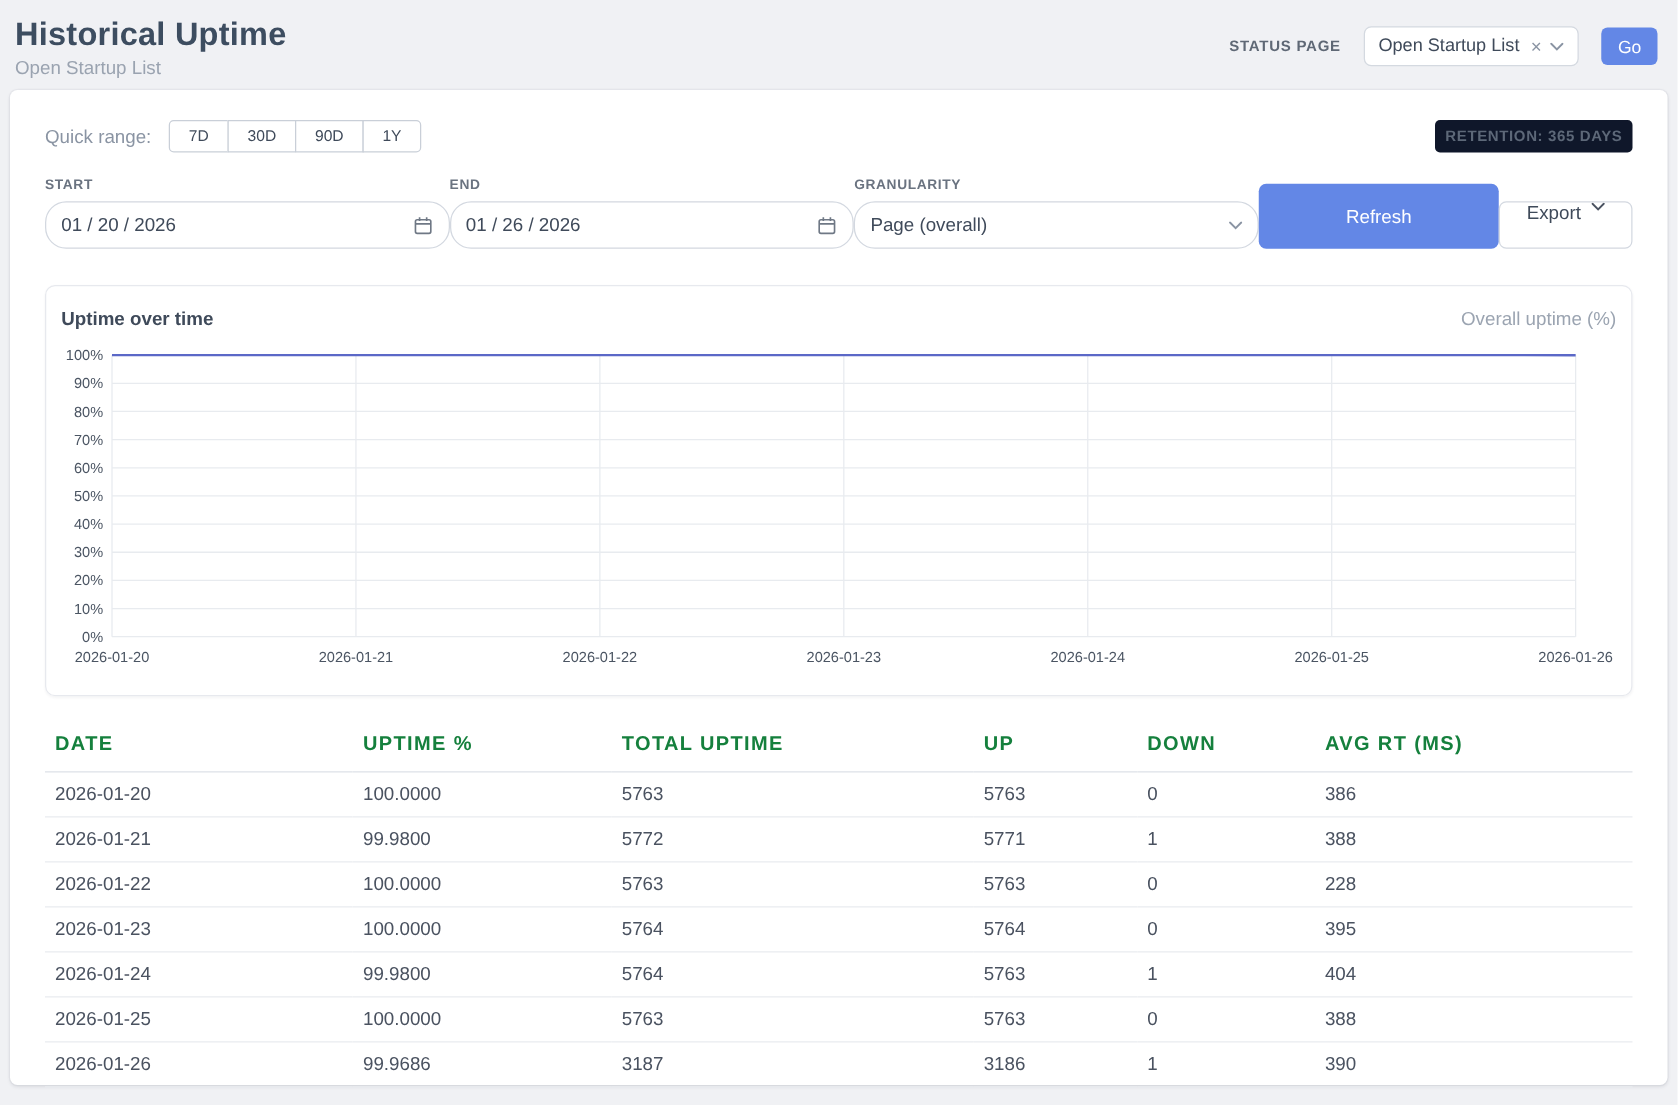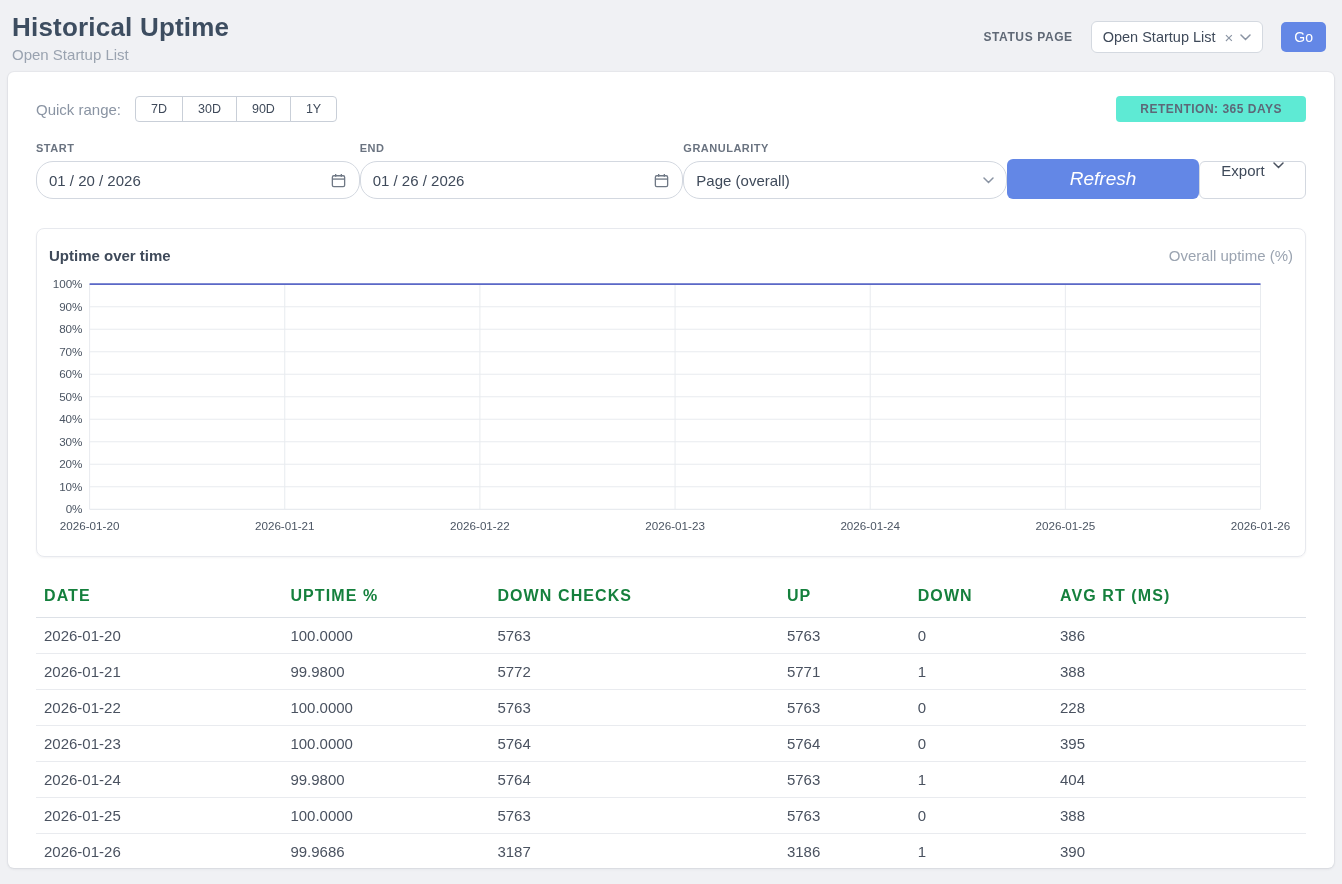--- a/index.html
+++ b/index.html
@@ -37,36 +37,36 @@
   .quick-range-label { font-size:15px; color:#8a94a3; }
   .qr-group { display:flex; }
   .qr-btn {
     background:#fff; border:1px solid #c9cfd8; color:#3f4a5a;
     font-size:12.5px; padding:5px 15px; cursor:pointer; font-family:inherit;
   }
   .qr-btn + .qr-btn { margin-left:-1px; }
   .qr-btn:first-child { border-radius:4px 0 0 4px; }
   .qr-btn:last-child { border-radius:0 4px 4px 0; }
   .retention-badge {
-    background:#5eead4; color:#5d6878; font-size:12px; font-weight:700;
-    letter-spacing:.5px; padding:6px 24px; border-radius:4px;
+    background:#0f172a; color:#5d6878; font-size:12px; font-weight:700;
+    letter-spacing:.5px; padding:6px 8px; border-radius:4px;
   }
   
   .form-row { display:flex; align-items:flex-end; margin-top:20px; }
   .field { display:flex; flex-direction:column; flex:1 1 0; }
   .field-label { font-size:11px; font-weight:700; color:#6a7380; letter-spacing:.5px; margin-bottom:7px; }
   .input-box {
     display:flex; align-items:center; justify-content:space-between;
     height:38px; background:#fff; border:1px solid #d3d8e0; border-radius:17px;
     padding:0 12px; font-size:15px; color:#3f4a5a; cursor:text;
   }
   .select-input { cursor:pointer; }
   .btn-refresh {
-    flex:0 0 192px; height:40px; background:#6387e6; color:#fff;
-    border:none; border-radius:6px; font-size:19px; cursor:pointer; font-family:inherit;font-style:italic;
+    flex:0 0 192px; height:52px; background:#6387e6; color:#fff;
+    border:none; border-radius:6px; font-size:15px; cursor:pointer; font-family:inherit;
   }
   .btn-export {
     flex:0 0 107px; height:38px; background:#fff; color:#3f4a5a;
     border:1px solid #d3d8e0; border-radius:6px; font-size:15px; cursor:pointer;
     display:flex; align-items:flex-start; justify-content:center; gap:8px; font-family:inherit;
   }
   
   .chart-card {
     margin-top:29px; border:1px solid #e7e9ee; border-radius:8px;
     box-shadow:0 1px 2px rgba(30,40,60,.05);
@@ -230,21 +230,21 @@
         <col style="width:16.3%">
         <col style="width:22.8%">
       <col style="width:10.3%">
         <col style="width:11.2%">
         <col>
     </colgroup>
     <thead>
       <tr>
           <th>DATE</th>
           <th>UPTIME %</th>
-          <th>DOWN CHECKS</th>
+          <th>TOTAL UPTIME</th>
           <th>UP</th>
           <th>DOWN</th>
           <th>AVG RT (MS)</th>
         </tr>
     </thead>
     <tbody>
         <tr>
           <td>2026-01-20</td>
           <td>100.0000</td>
           <td>5763</td>

